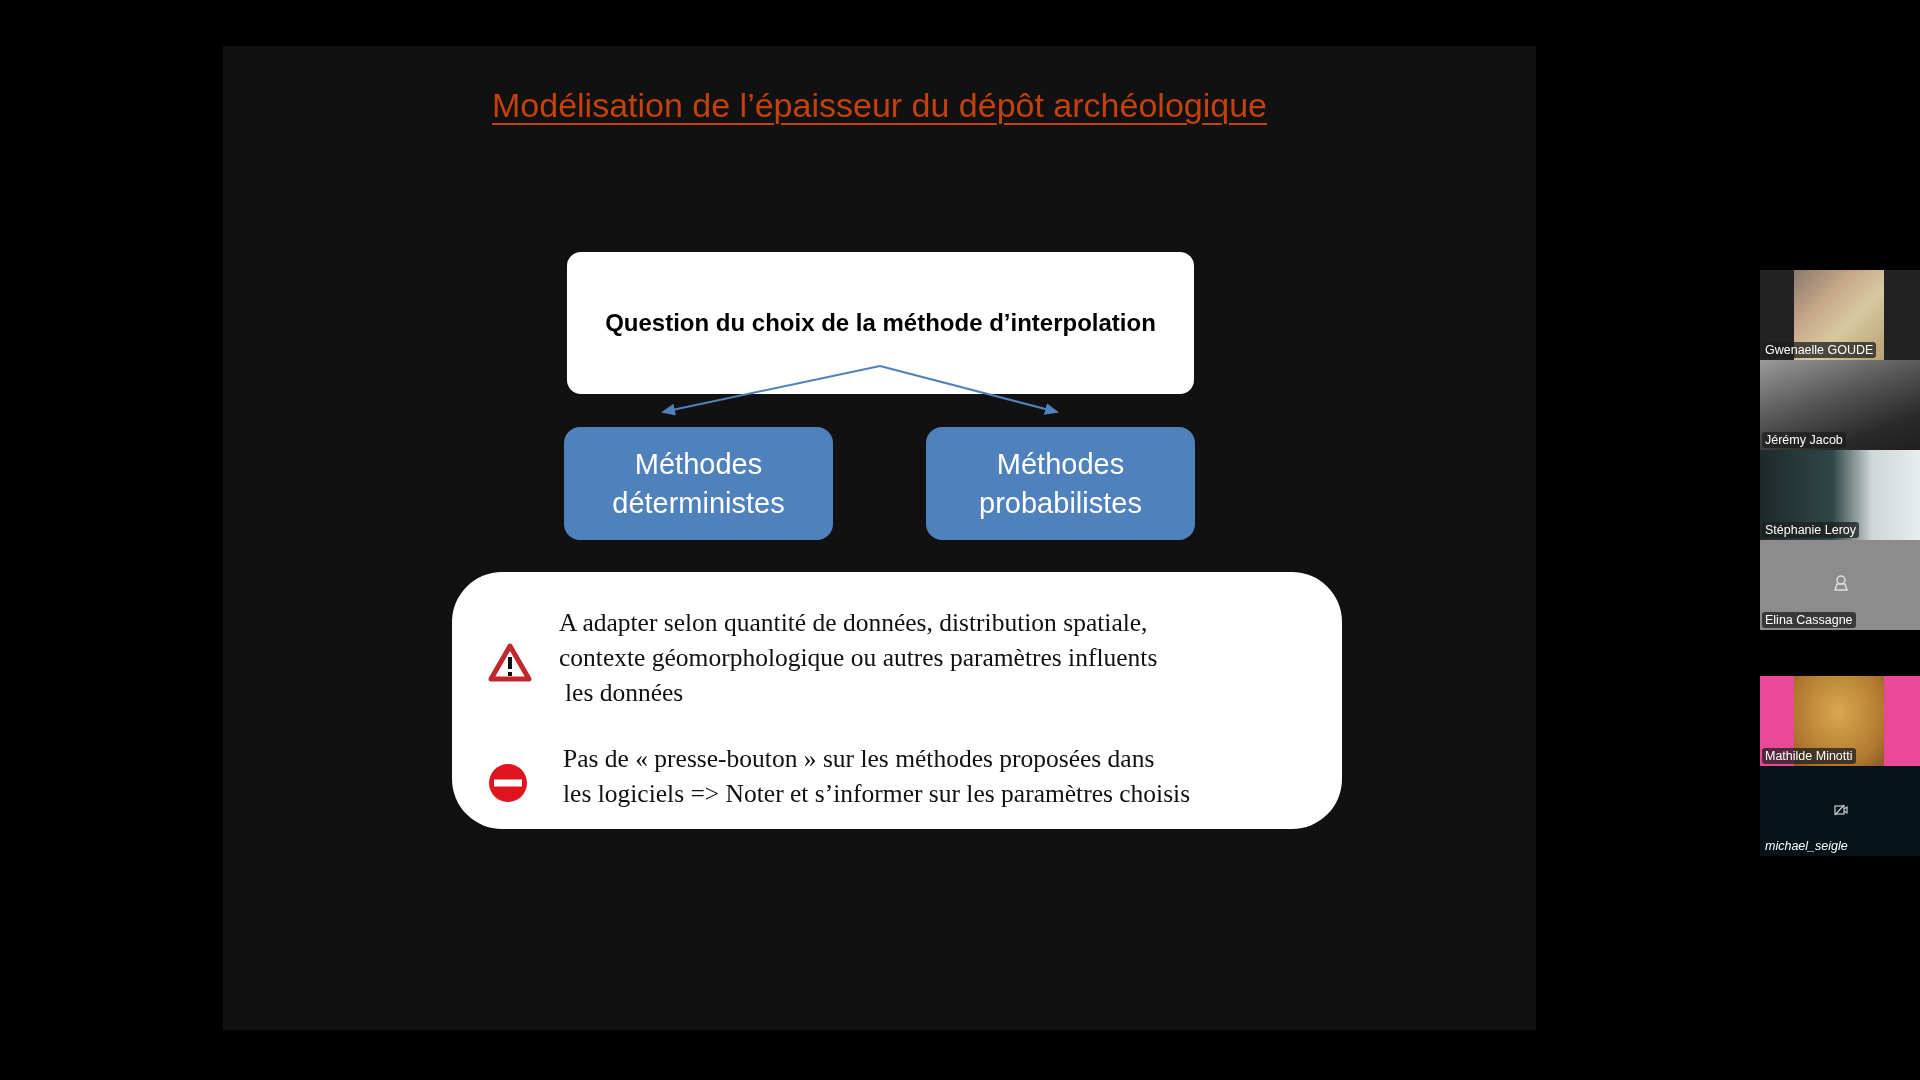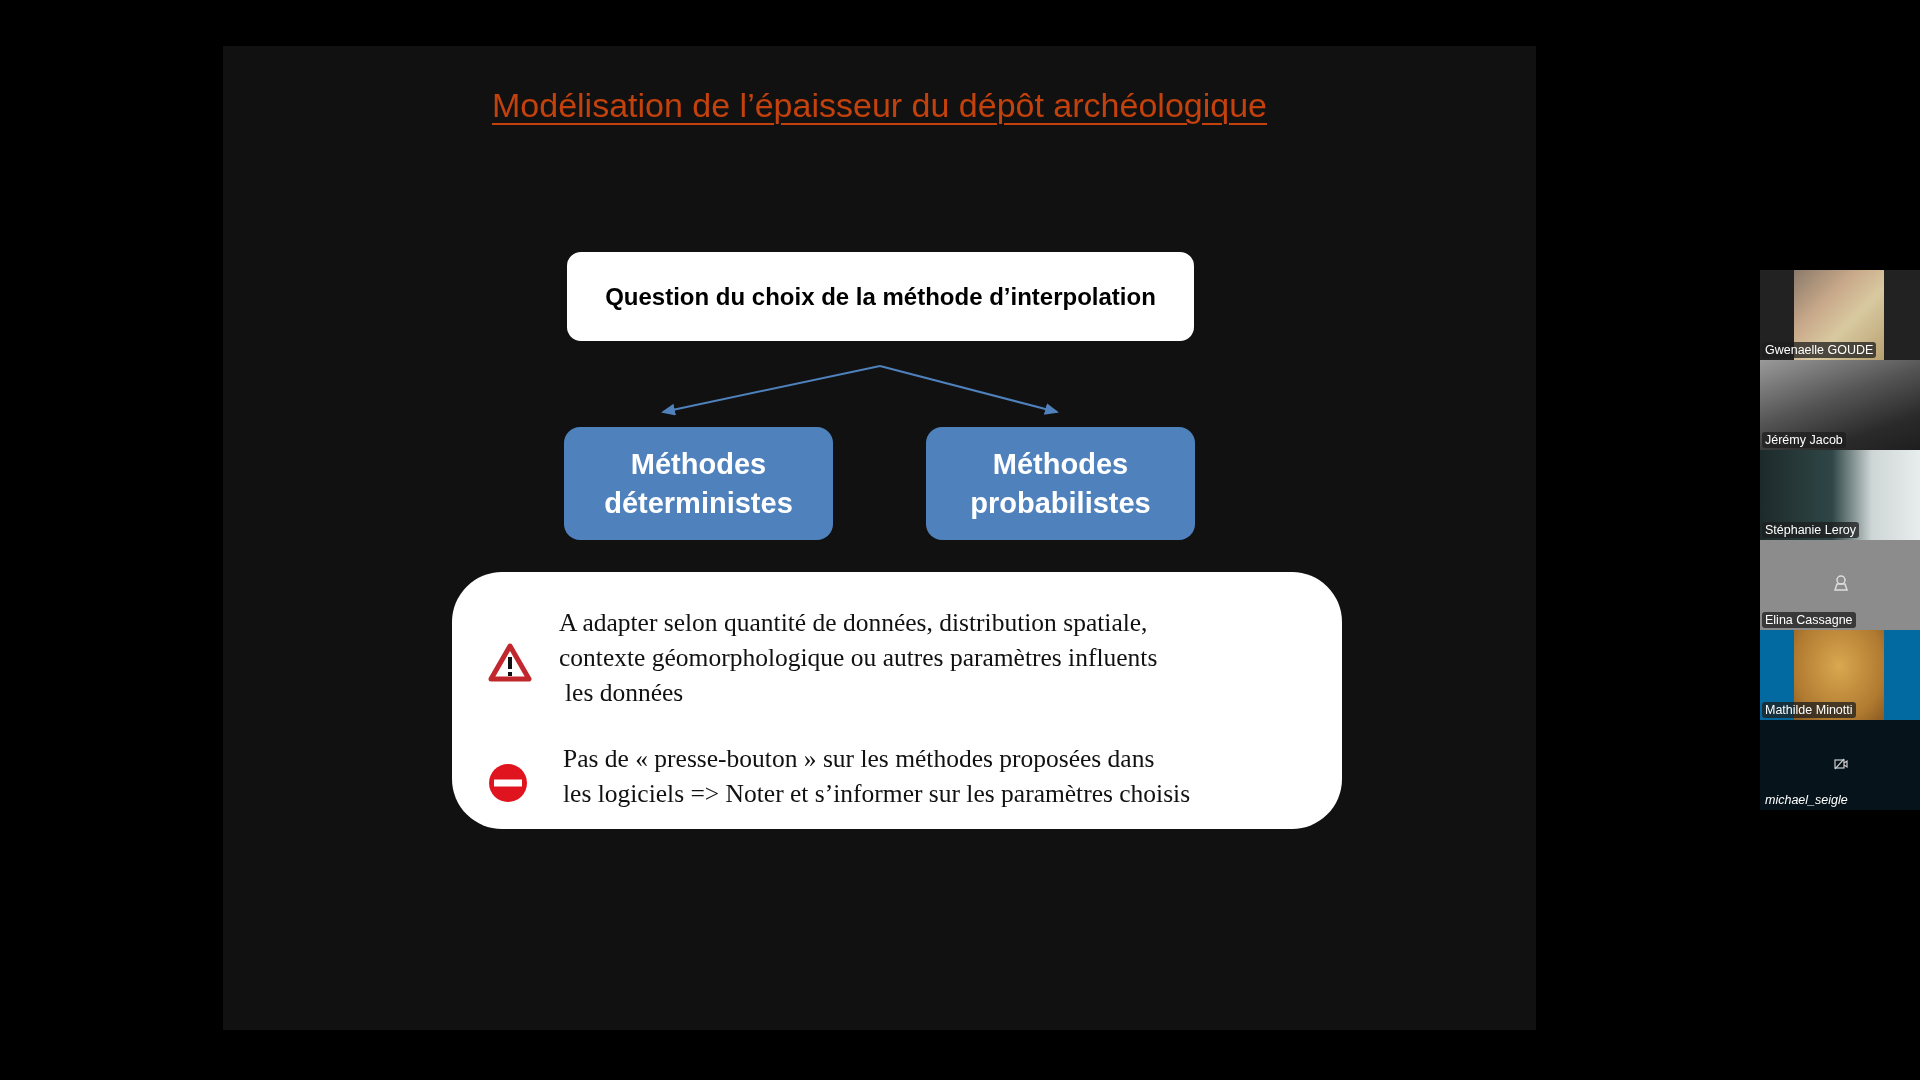--- a/index.html
+++ b/index.html
@@ -1,21 +1,21 @@
 <!DOCTYPE html>
 <html><head>
 <meta charset="utf-8">
 <style>
   html, body { margin:0; padding:0; background:#000; }
   body { width:1920px; height:1080px; position:relative; overflow:hidden; font-family:"Liberation Sans", "DejaVu Sans", sans-serif; }
   .slide { position:absolute; left:223px; top:46px; width:1313px; height:984px; background:#111111; }
   .title { position:absolute; left:0; right:0; top:40px; text-align:center; color:#c2410c; font-size:34px; text-decoration:underline; text-underline-offset:6px; text-decoration-thickness:2px; }
-  .qbox { position:absolute; left:344px; top:206px; width:627px; height:89px; background:#fff; border-radius:14px; display:flex; align-items:center; justify-content:center; color:#000; font-weight:bold; font-size:24px; }
+  .qbox { position:absolute; left:344px; top:206px; width:627px; height:142px; background:#fff; border-radius:14px; display:flex; align-items:center; justify-content:center; color:#000; font-weight:bold; font-size:24px; }
   .arrows { position:absolute; left:0; top:0; width:1313px; height:984px; pointer-events:none; }
-  .mbox { position:absolute; top:381px; width:269px; height:113px; background:#4f81bd; border-radius:16px; color:#fff; font-size:29px; display:flex; flex-direction:column; align-items:center; justify-content:center; line-height:39px; text-align:center;font-weight:bold; }
+  .mbox { position:absolute; top:381px; width:269px; height:113px; background:#4f81bd; border-radius:16px; color:#fff; font-size:29px; display:flex; flex-direction:column; align-items:center; justify-content:center; line-height:39px; text-align:center; }
   .mbox.left { left:341px; }
   .mbox.right { left:703px; }
   .panel { position:absolute; left:229px; top:526px; width:890px; height:257px; background:#fff; border-radius:50px;font-family:Liberation Serif, serif; }
   .item { position:absolute; left:0; right:0; display:flex; }
   .item .icon { position:absolute; left:36px; }
   .item .text { position:absolute; color:#111; font-size:25.5px; line-height:35px; }
   .item1 { top:33px; }
   .item1 .icon { top:38px; }
   .item1 .text { left:107px; top:0; }
   .item2 { top:169px; }
@@ -100,21 +100,21 @@
   </div>
   <div class="tile" style="background:#8c8c8c;">
     <span class="video" style="left:72px;top:34px;">
       <svg width="18" height="18" viewBox="0 0 18 18">
           <circle cx="9" cy="6" r="4" fill="none" stroke="#ddd" stroke-width="1.5"></circle>
           <path d="M3 16 L5 10 L13 10 L15 16 Z" fill="none" stroke="#ddd" stroke-width="1.5"></path>
         </svg>
     </span>
     <span class="name">Elina Cassagne</span>
   </div>
-  <div class="tile" style="background:#0369a1;">
+  <div class="tile" style="background:#ec4899;margin-top:46px;">
     <div class="video" style="left:34px;top:0;width:90px;height:90px;background:radial-gradient(ellipse at 50% 40%,#d9a850 0%,#b07a30 70%,#8a5a20 100%);"></div>
     <span class="name">Mathilde Minotti</span>
   </div>
   <div class="tile" style="background:#06131a;font-style:italic;">
     <span class="video" style="left:74px;top:36px;">
       <svg width="14" height="12" viewBox="0 0 14 12">
           <rect x="1" y="2" width="9" height="8" fill="none" stroke="#ccc" stroke-width="1.2"></rect>
           <path d="M10 5 L13 3 L13 9 L10 7" fill="none" stroke="#ccc" stroke-width="1.2"></path>
           <line x1="1" y1="11" x2="10" y2="1" stroke="#ccc" stroke-width="1.2"></line>
         </svg>

